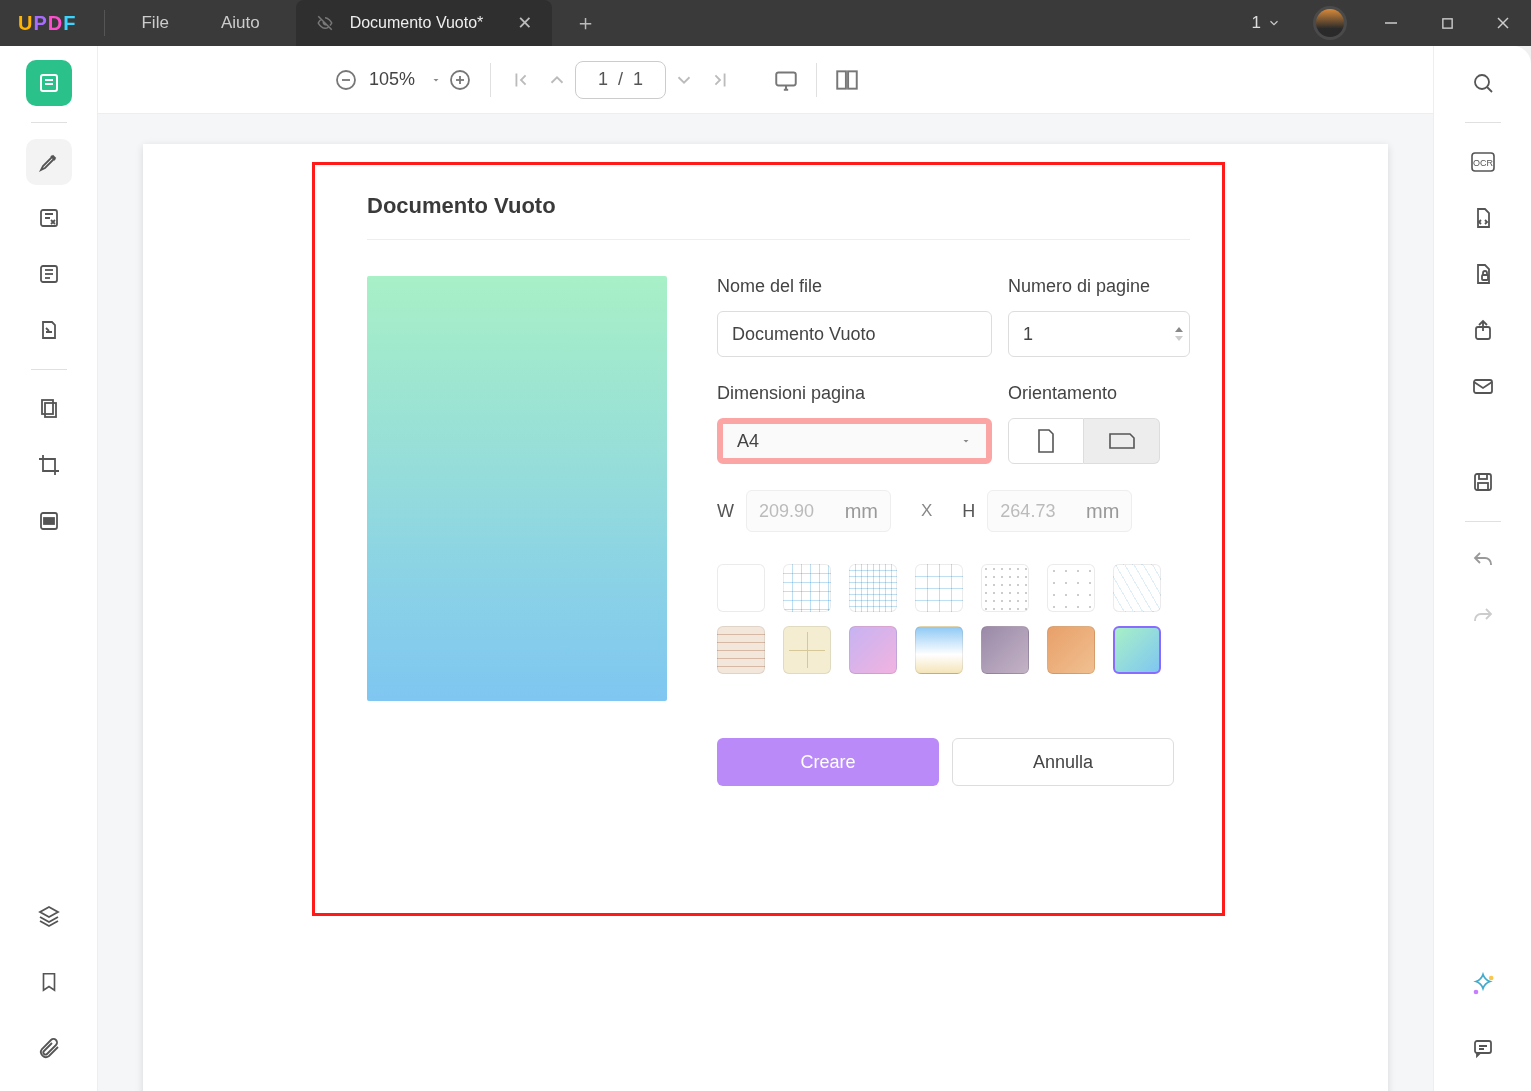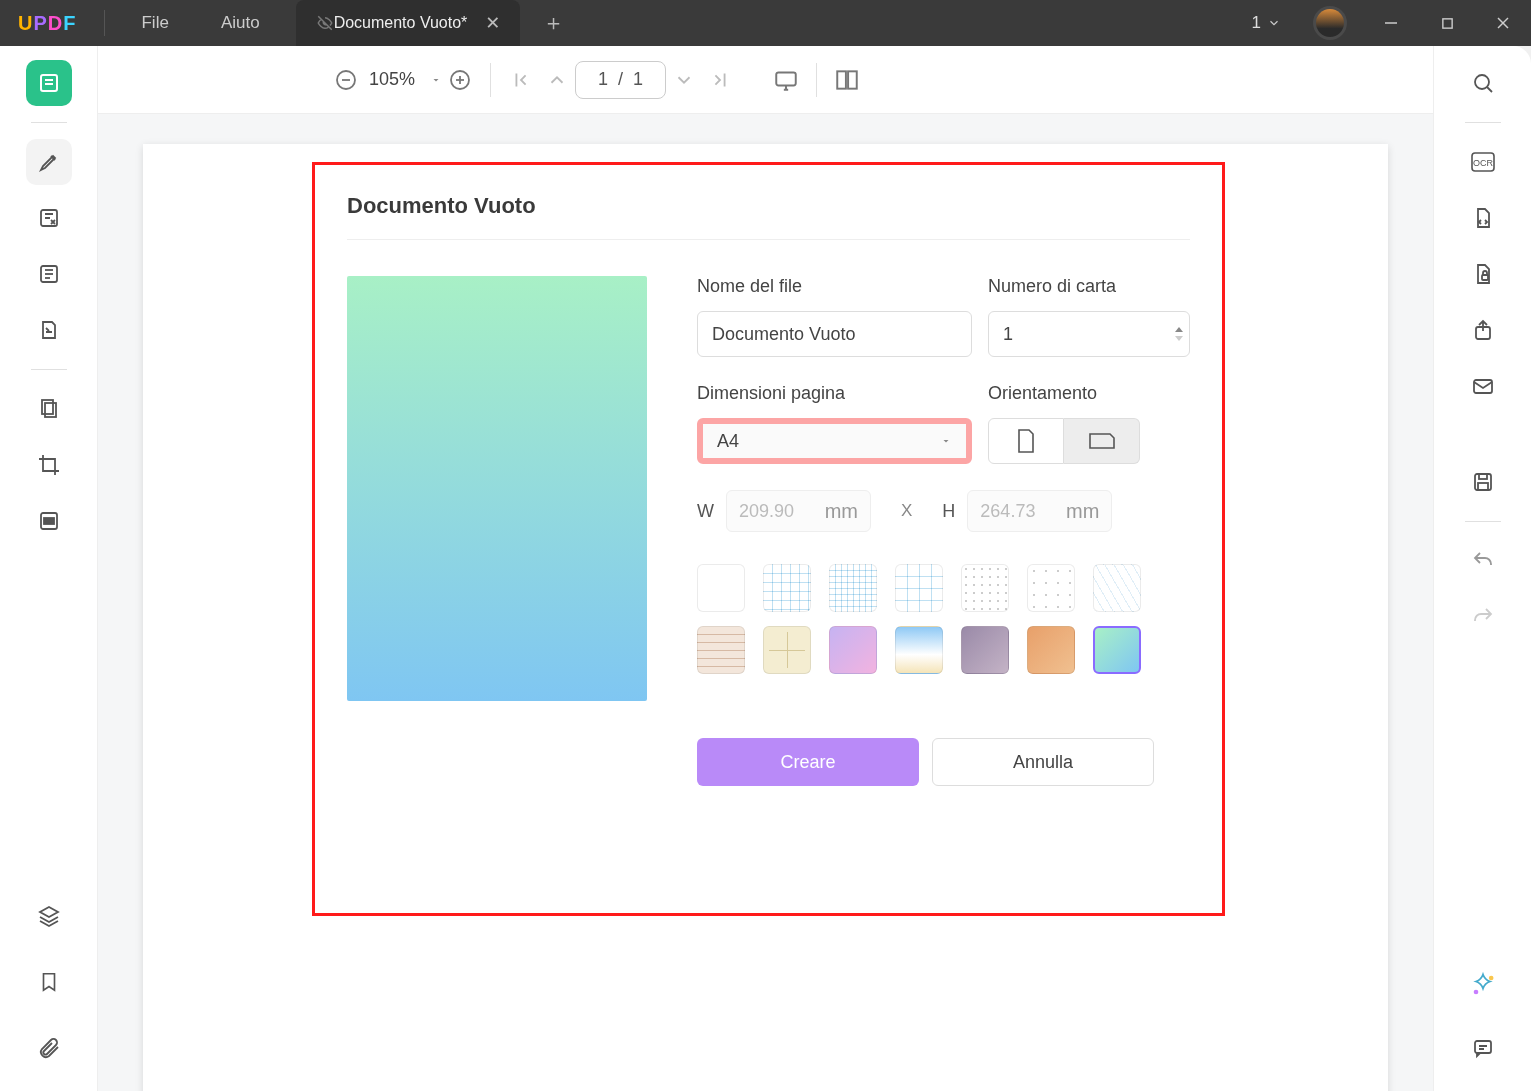--- a/index.html
+++ b/index.html
@@ -4,21 +4,21 @@
 <style>
 * { margin: 0; padding: 0; box-sizing: border-box; font-family: "Segoe UI", Arial, sans-serif; }
 body { background: #f0f0f0; width: 1531px; height: 1091px; overflow: hidden; }
 
 
 .titlebar { background: #3a3a3a; height: 46px; display: flex; align-items: center; color: #ccc; }
 .logo-upd { display: flex; gap: 0; font-weight: 700; font-size: 20px; padding: 0 18px; letter-spacing: 1px; }
 .logo-upd span:nth-child(1){color:#ffb400;} .logo-upd span:nth-child(2){color:#a86bff;} .logo-upd span:nth-child(3){color:#ff4ecd;} .logo-upd span:nth-child(4){color:#3bd4ff;}
 .vdiv { width:1px; height:26px; background:#555; margin:0 10px; }
 .menu-item { padding: 0 26px; font-size: 17px; cursor: pointer; }
-.tab { background:#2f2f2f; display:flex; align-items:center; height:46px; padding:12px 20px; border-radius: 8px 8px 0 0; margin-left:10px; position:relative; }
+.tab { background:#2f2f2f; display:flex; align-items:center; height:46px; padding:12px 20px; gap:16px; border-radius: 8px 8px 0 0; margin-left:10px; position:relative; }
 .tab-icon { width:18px; height:18px; opacity:.6; }
 .tab-title { font-size:16px; color:#eee; }
 .close-x { font-size:18px; color:#bbb; cursor:pointer; margin-left:18px; }
 .new-tab { font-size:22px; color:#bbb; margin-left:22px; cursor:pointer; }
 .titlebar-right { margin-left:auto; display:flex; align-items:center; gap:0; }
 .count-drop { display:flex; align-items:center; gap:6px; padding:0 16px; font-size:17px; color:#ddd; cursor:pointer; }
 .avatar { width:34px; height:34px; border-radius:50%; background:#4a4a4a; margin:0 16px; display:flex; align-items:center; justify-content:center; overflow:hidden; }
 .avatar-inner { width:28px; height:28px; border-radius:50%; background:linear-gradient(#d88a3a,#2a2a2a 70%); position:relative; }
 .window-btn { width:56px; height:46px; display:flex; align-items:center; justify-content:center; cursor:pointer; color:#ccc; }
 
@@ -43,21 +43,21 @@
 .zoom-drop { cursor:pointer; color:#888; }
 .tbar-div { width:1px; height:34px; background:#e0e0e0; margin:0 12px; }
 .page-input { border:1px solid #ccc; border-radius:8px; height:38px; display:flex; align-items:center; justify-content:center; font-size:18px; padding:0 22px; color:#555; gap:10px; }
 .toolbar-spacer { flex:0 0 30px; }
 
 .workspace { flex:1; display:flex; justify-content:center; padding:30px 0; overflow:auto; }
 .page { width:1245px; height:1400px; background:#fff; box-shadow:0 2px 8px rgba(0,0,0,.12); }
 
 
 .dialog { position:absolute; left:312px; top:162px; width:913px; height:754px; border:3px solid #ff1a1a; background:#fff; }
-.dialog-inner { padding:28px 32px; }
+.dialog-inner { padding:28px 32px;margin-left:20px; }
 .dialog-title { font-size:22px; font-weight:700; color:#3a3a3a; padding-bottom:20px; border-bottom:1px solid #eee; }
 .dialog-body { display:flex; gap:50px; padding-top:36px; }
 .preview { width:300px; height:425px; background:linear-gradient(to bottom,#a8f0c6,#7fc6f2); border-radius:2px; }
 .form { flex:1; display:flex; flex-direction:column; }
 .form-row { display:flex; gap:16px; margin-bottom:26px; }
 .form-group { display:flex; flex-direction:column; }
 .form-label { font-size:18px; color:#444; margin-bottom:14px; }
 .txt-input { height:46px; border:1px solid #ddd; border-radius:6px; padding:0 14px; font-size:18px; color:#444; }
 .spinner { position:relative; }
 .spinner-btns { position:absolute; right:6px; top:0; height:100%; display:flex; flex-direction:column; justify-content:center; }
@@ -374,21 +374,21 @@
     <div class="dialog-title">Documento Vuoto</div>
     <div class="dialog-body">
       <div class="preview"></div>
       <div class="form">
         <div class="form-row">
           <div class="form-group" style="flex:0 0 275px">
             <div class="form-label">Nome del file</div>
             <input class="txt-input" value="Documento Vuoto" style="">
           </div>
           <div class="form-group" style="flex:1">
-            <div class="form-label">Numero di carta</div>
+            <div class="form-label">Numero di pagine</div>
             <div class="spinner">
               <input class="txt-input" style="width: 100%;" value="1">
               <div class="spinner-btns">
                 <svg width="10" height="8" viewBox="0 0 10 8">
                     <path d="M5 1l4 5H1z" fill="#888"></path>
                   </svg>
                 <svg width="10" height="8" viewBox="0 0 10 8">
                     <path d="M5 7L1 2h8z" fill="#ccc"></path>
                   </svg>
               </div>

